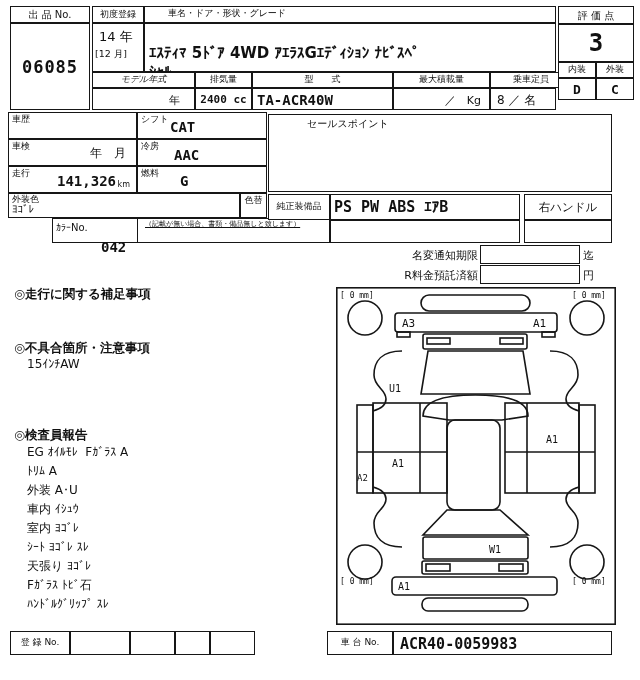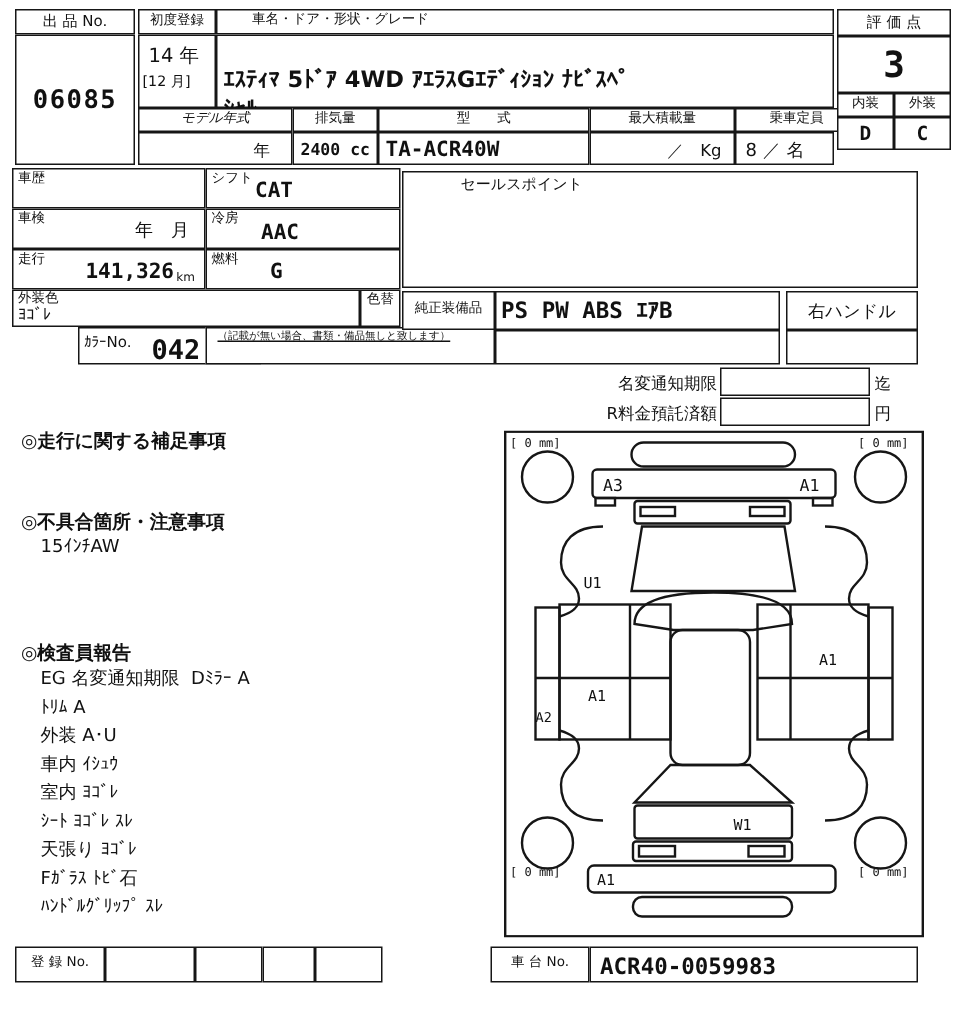--- a/index.html
+++ b/index.html
@@ -125,21 +125,21 @@
   <div class="cell" style="left:8px;top:193px;width:232px;height:25px;">
     <span class="lbl9" style="position:absolute;left:3px;top:1px;">外装色</span>
     <span style="position:absolute;left:3px;bottom:1px;font-size:11px;">ﾖｺﾞﾚ</span>
     </div>
   <div class="cell" style="left:240px;top:193px;width:27px;height:25px;">
     <span class="lbl9" style="display:block;text-align:center;padding-top:2px;">色替</span>
     </div>
 
   <div class="cell" style="left:8px;top:218px;width:122px;height:25px;margin-left:44px;">
     <span style="position:absolute;left:3px;top:3px;font-size:10px;">ｶﾗｰNo.</span>
-    <span class="mono" style="position:absolute;left:48px;top:4px;font-size:18px;">042</span>
+    <span class="mono" style="position:absolute;left:48px;top:20px;font-size:14px;">042</span>
     </div>
   <div class="cell" style="left:137px;top:218px;width:193px;height:25px;">
     <div style="font-size:7px;padding:0 0 0 7px;white-space:nowrap;text-decoration:underline;">（記載が無い場合、書類・備品無しと致します）</div>
     </div>
 
   <div class="cell" style="left:268px;top:114px;width:344px;height:78px;">
     <span class="lbl" style="display:block;padding:3px 0 0 4px;margin-left:34px;">セールスポイント</span>
     </div>
 
   <div class="cell c" style="left:268px;top:194px;width:62px;height:26px;">
@@ -159,21 +159,21 @@
   <div class="abs" style="left:583px;top:248px;font-size:11px;">迄</div>
   <div class="abs" style="left:368px;top:268px;width:110px;text-align:right;font-size:11px;">R料金預託済額</div>
   <div class="cell" style="left:480px;top:265px;width:100px;height:19px;"></div>
   <div class="abs" style="left:583px;top:268px;font-size:11px;">円</div>
 
   <div class="abs hd" style="left:14px;top:286px;">◎走行に関する補足事項</div>
   <div class="abs hd" style="left:14px;top:340px;">◎不具合箇所・注意事項</div>
   <div class="abs" style="left:27px;top:357px;font-size:12px;">15ｲﾝﾁAW</div>
   <div class="abs hd" style="left:14px;top:427px;">◎検査員報告</div>
   <div class="abs" style="left:27px;top:443px;">
-    <div class="rline">EG 名変通知期限  Dﾐﾗｰ A</div>
+    <div class="rline">EG ｵｲﾙﾓﾚ  Fｶﾞﾗｽ A</div>
     <div class="rline">ﾄﾘﾑ A</div>
     <div class="rline">外装 A･U</div>
     <div class="rline">車内 ｲｼｭｳ</div>
     <div class="rline">室内 ﾖｺﾞﾚ</div>
     <div class="rline">ｼｰﾄ ﾖｺﾞﾚ ｽﾚ</div>
     <div class="rline">天張り ﾖｺﾞﾚ</div>
     <div class="rline">Fｶﾞﾗｽ ﾄﾋﾞ石</div>
     <div class="rline">ﾊﾝﾄﾞﾙｸﾞﾘｯﾌﾟ ｽﾚ</div>
   </div>
 

